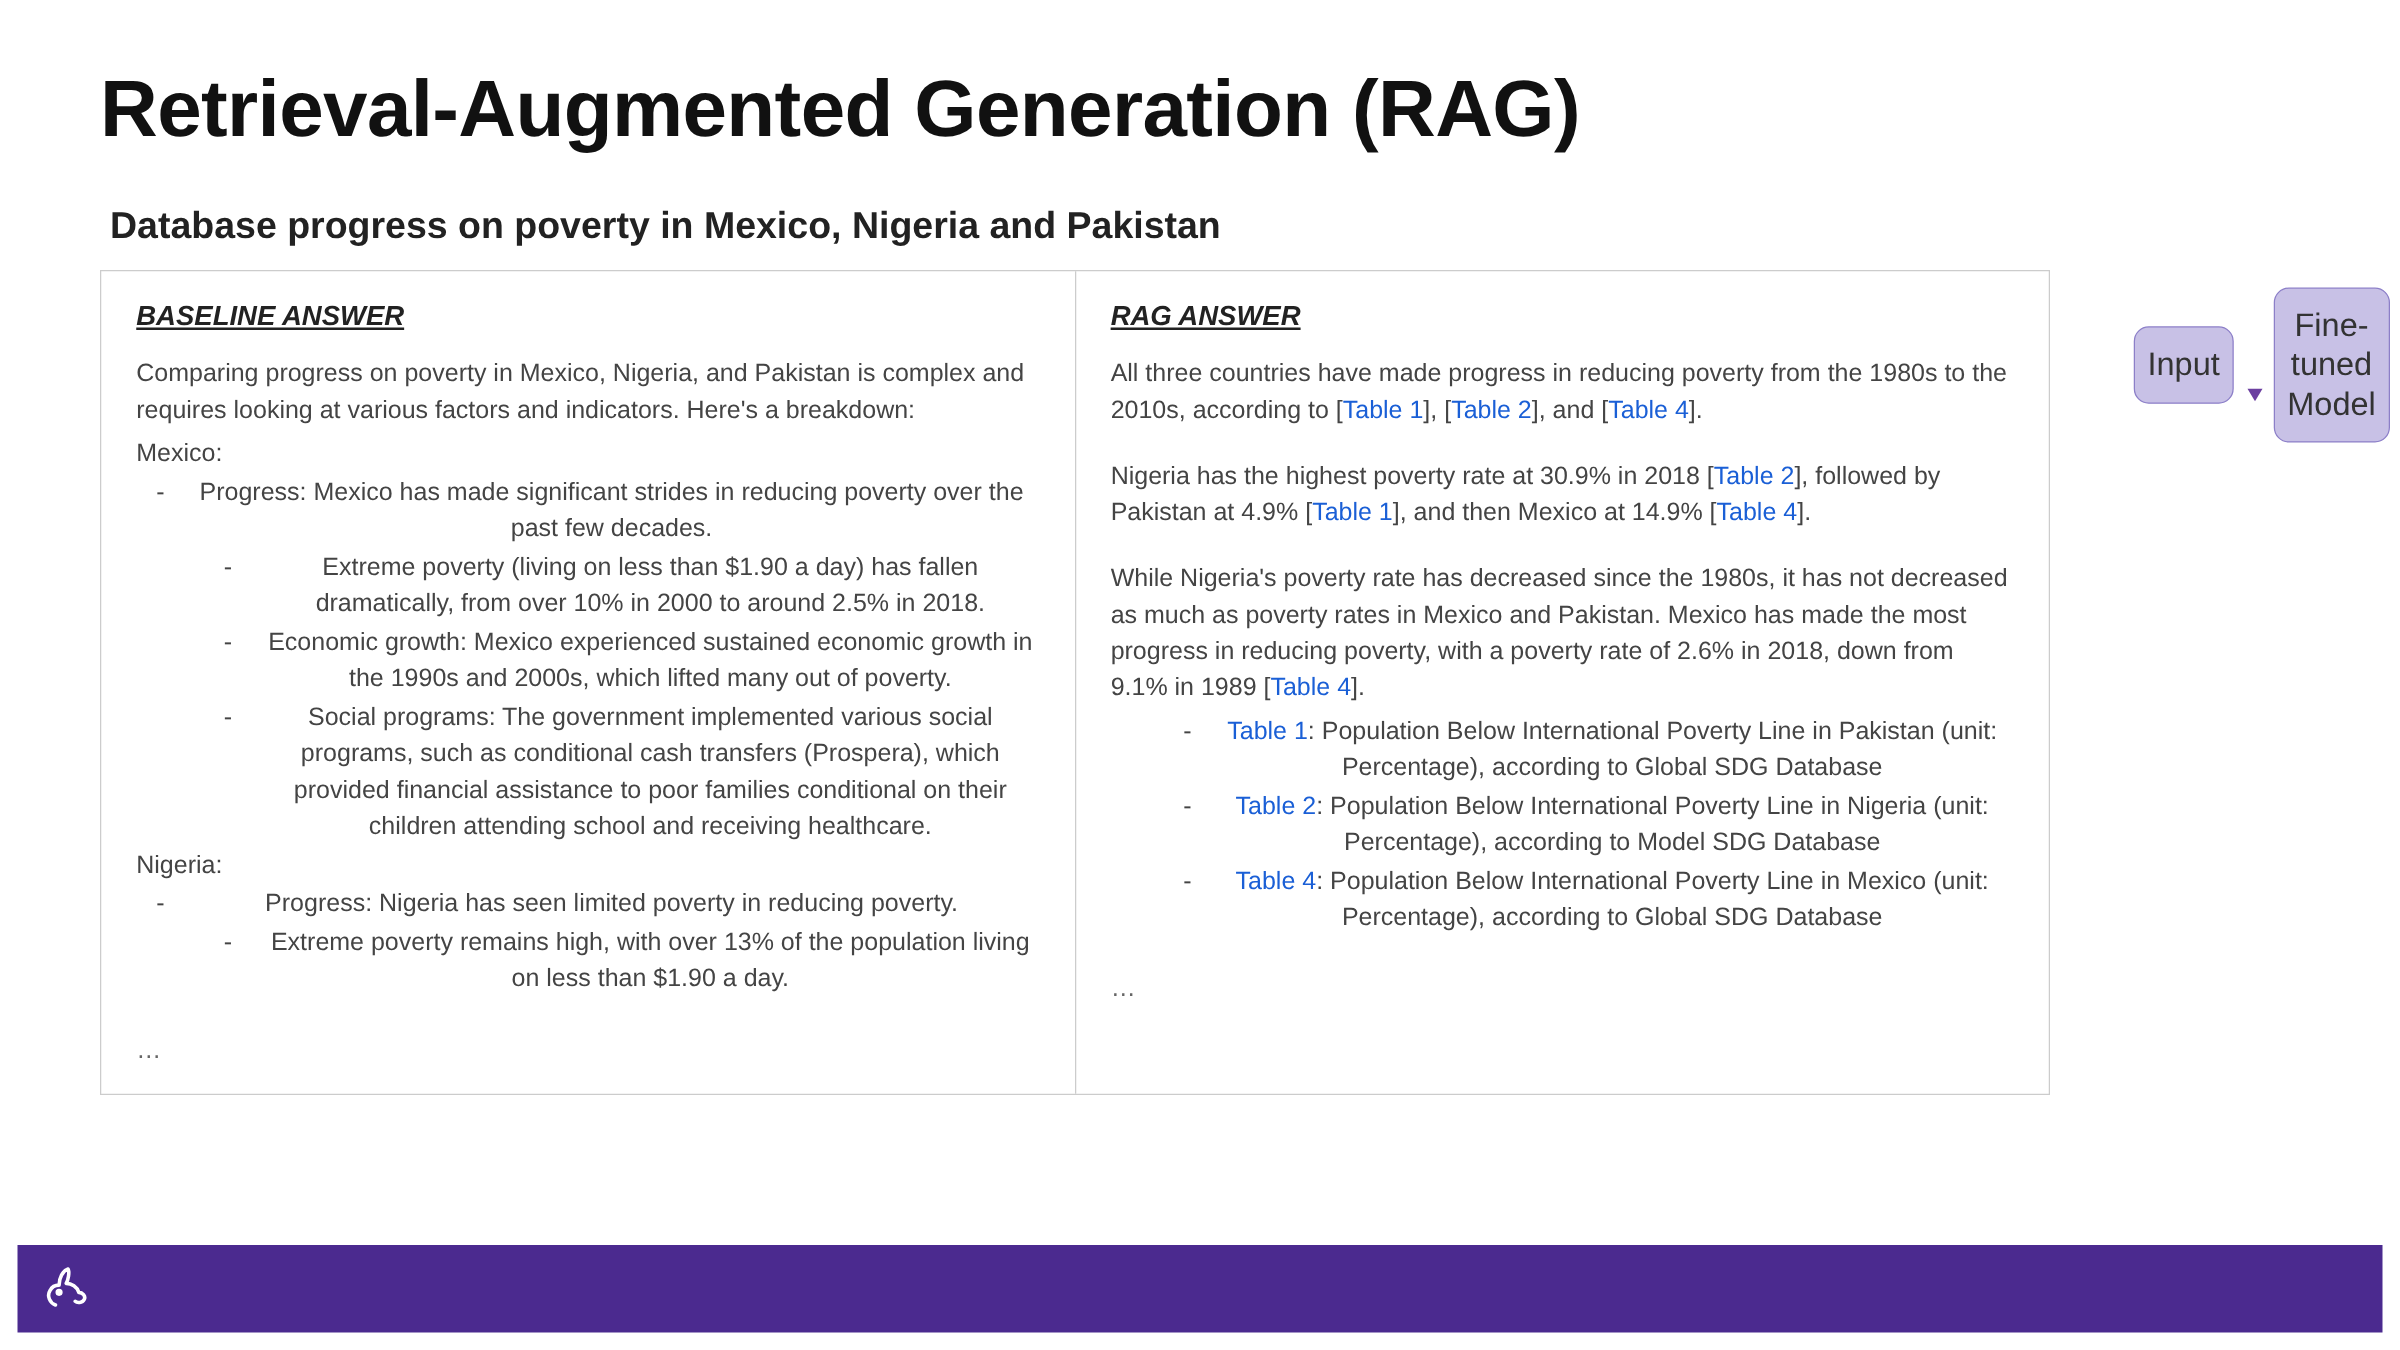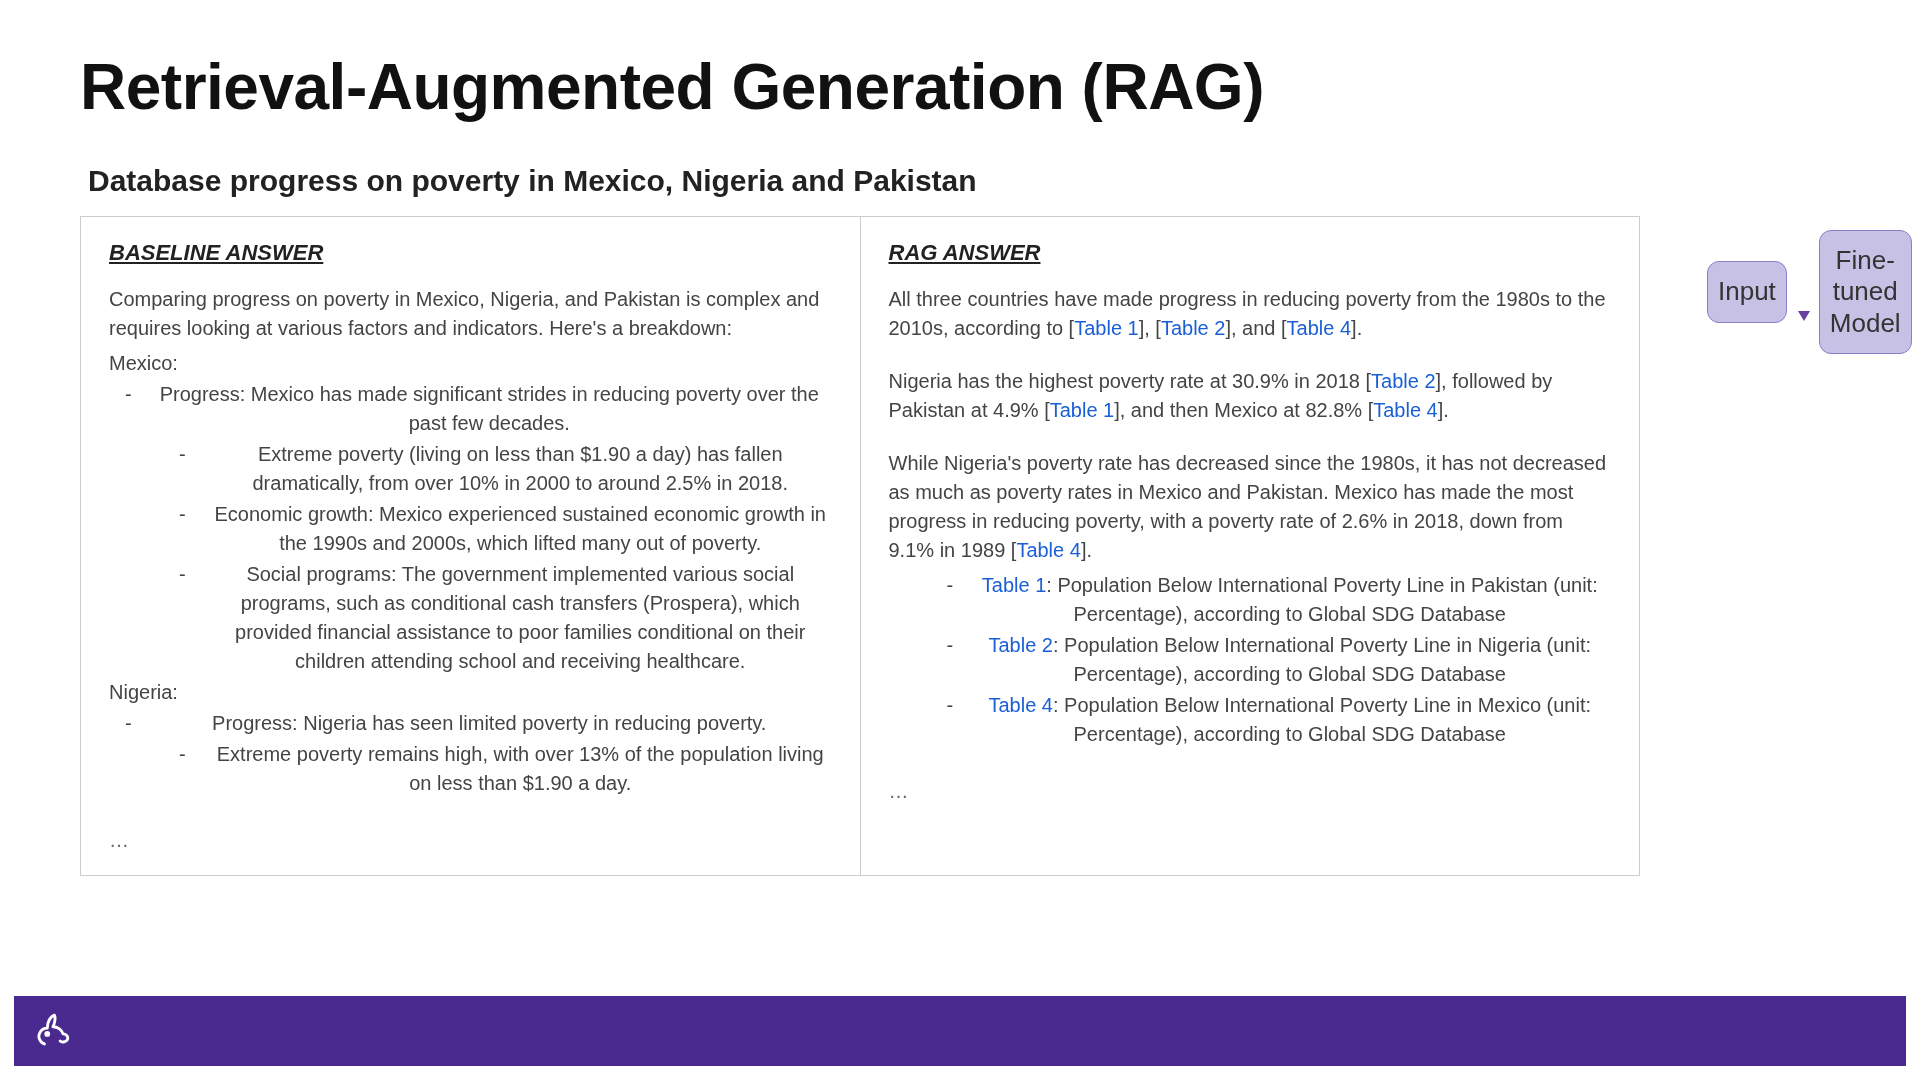--- a/index.html
+++ b/index.html
@@ -169,29 +169,29 @@
       <div class="ellipsis">…</div>
     </div>
 
     <div class="col">
       <h3>RAG ANSWER</h3>
       <p class="para">
         <span>All three countries have made progress in reducing poverty from the 1980s to the 2010s, according to [</span><span class="tlink">Table 1</span><span>], [</span><span class="tlink">Table 2</span><span>], and [</span><span class="tlink">Table 4</span><span>].</span>
       </p>
       <div class="spacer-mid"></div>
       <p class="para">
-        <span>Nigeria has the highest poverty rate at 30.9% in 2018 [</span><span class="tlink">Table 2</span><span>], followed by Pakistan at 4.9% [</span><span class="tlink">Table 1</span><span>], and then Mexico at 82.8% [</span><span class="tlink">Table 4</span><span>].</span>
+        <span>Nigeria has the highest poverty rate at 30.9% in 2018 [</span><span class="tlink">Table 2</span><span>], followed by Pakistan at 4.9% [</span><span class="tlink">Table 1</span><span>], and then Mexico at 14.9% [</span><span class="tlink">Table 4</span><span>].</span>
       </p>
       <div class="spacer-mid"></div>
       <p class="para">
         <span>While Nigeria's poverty rate has decreased since the 1980s, it has not decreased as much as poverty rates in Mexico and Pakistan. Mexico has made the most progress in reducing poverty, with a poverty rate of 2.6% in 2018, down from 9.1% in 1989 [</span><span class="tlink">Table 4</span><span>].</span>
       </p>
       <ul class="dash" style="padding-left:80px;">
         <li><span class="tlink">Table 1</span><span>: Population Below International Poverty Line in Pakistan (unit: Percentage), according to Global SDG Database</span></li>
-        <li><span class="tlink">Table 2</span><span>: Population Below International Poverty Line in Nigeria (unit: Percentage), according to Global SDG Database</span></li>
+        <li><span class="tlink">Table 2</span><span>: Population Below International Poverty Line in Nigeria (unit: Percentage), according to Model SDG Database</span></li>
         <li><span class="tlink">Table 4</span><span>: Population Below International Poverty Line in Mexico (unit: Percentage), according to Global SDG Database</span></li>
       </ul>
       <div class="ellipsis">…</div>
     </div>
   </div>
 
   <div class="flow">
     <div class="flow-box">Input</div>
     <div class="flow-arrow"></div>
     <div class="flow-box">Fine-tuned Model</div>

